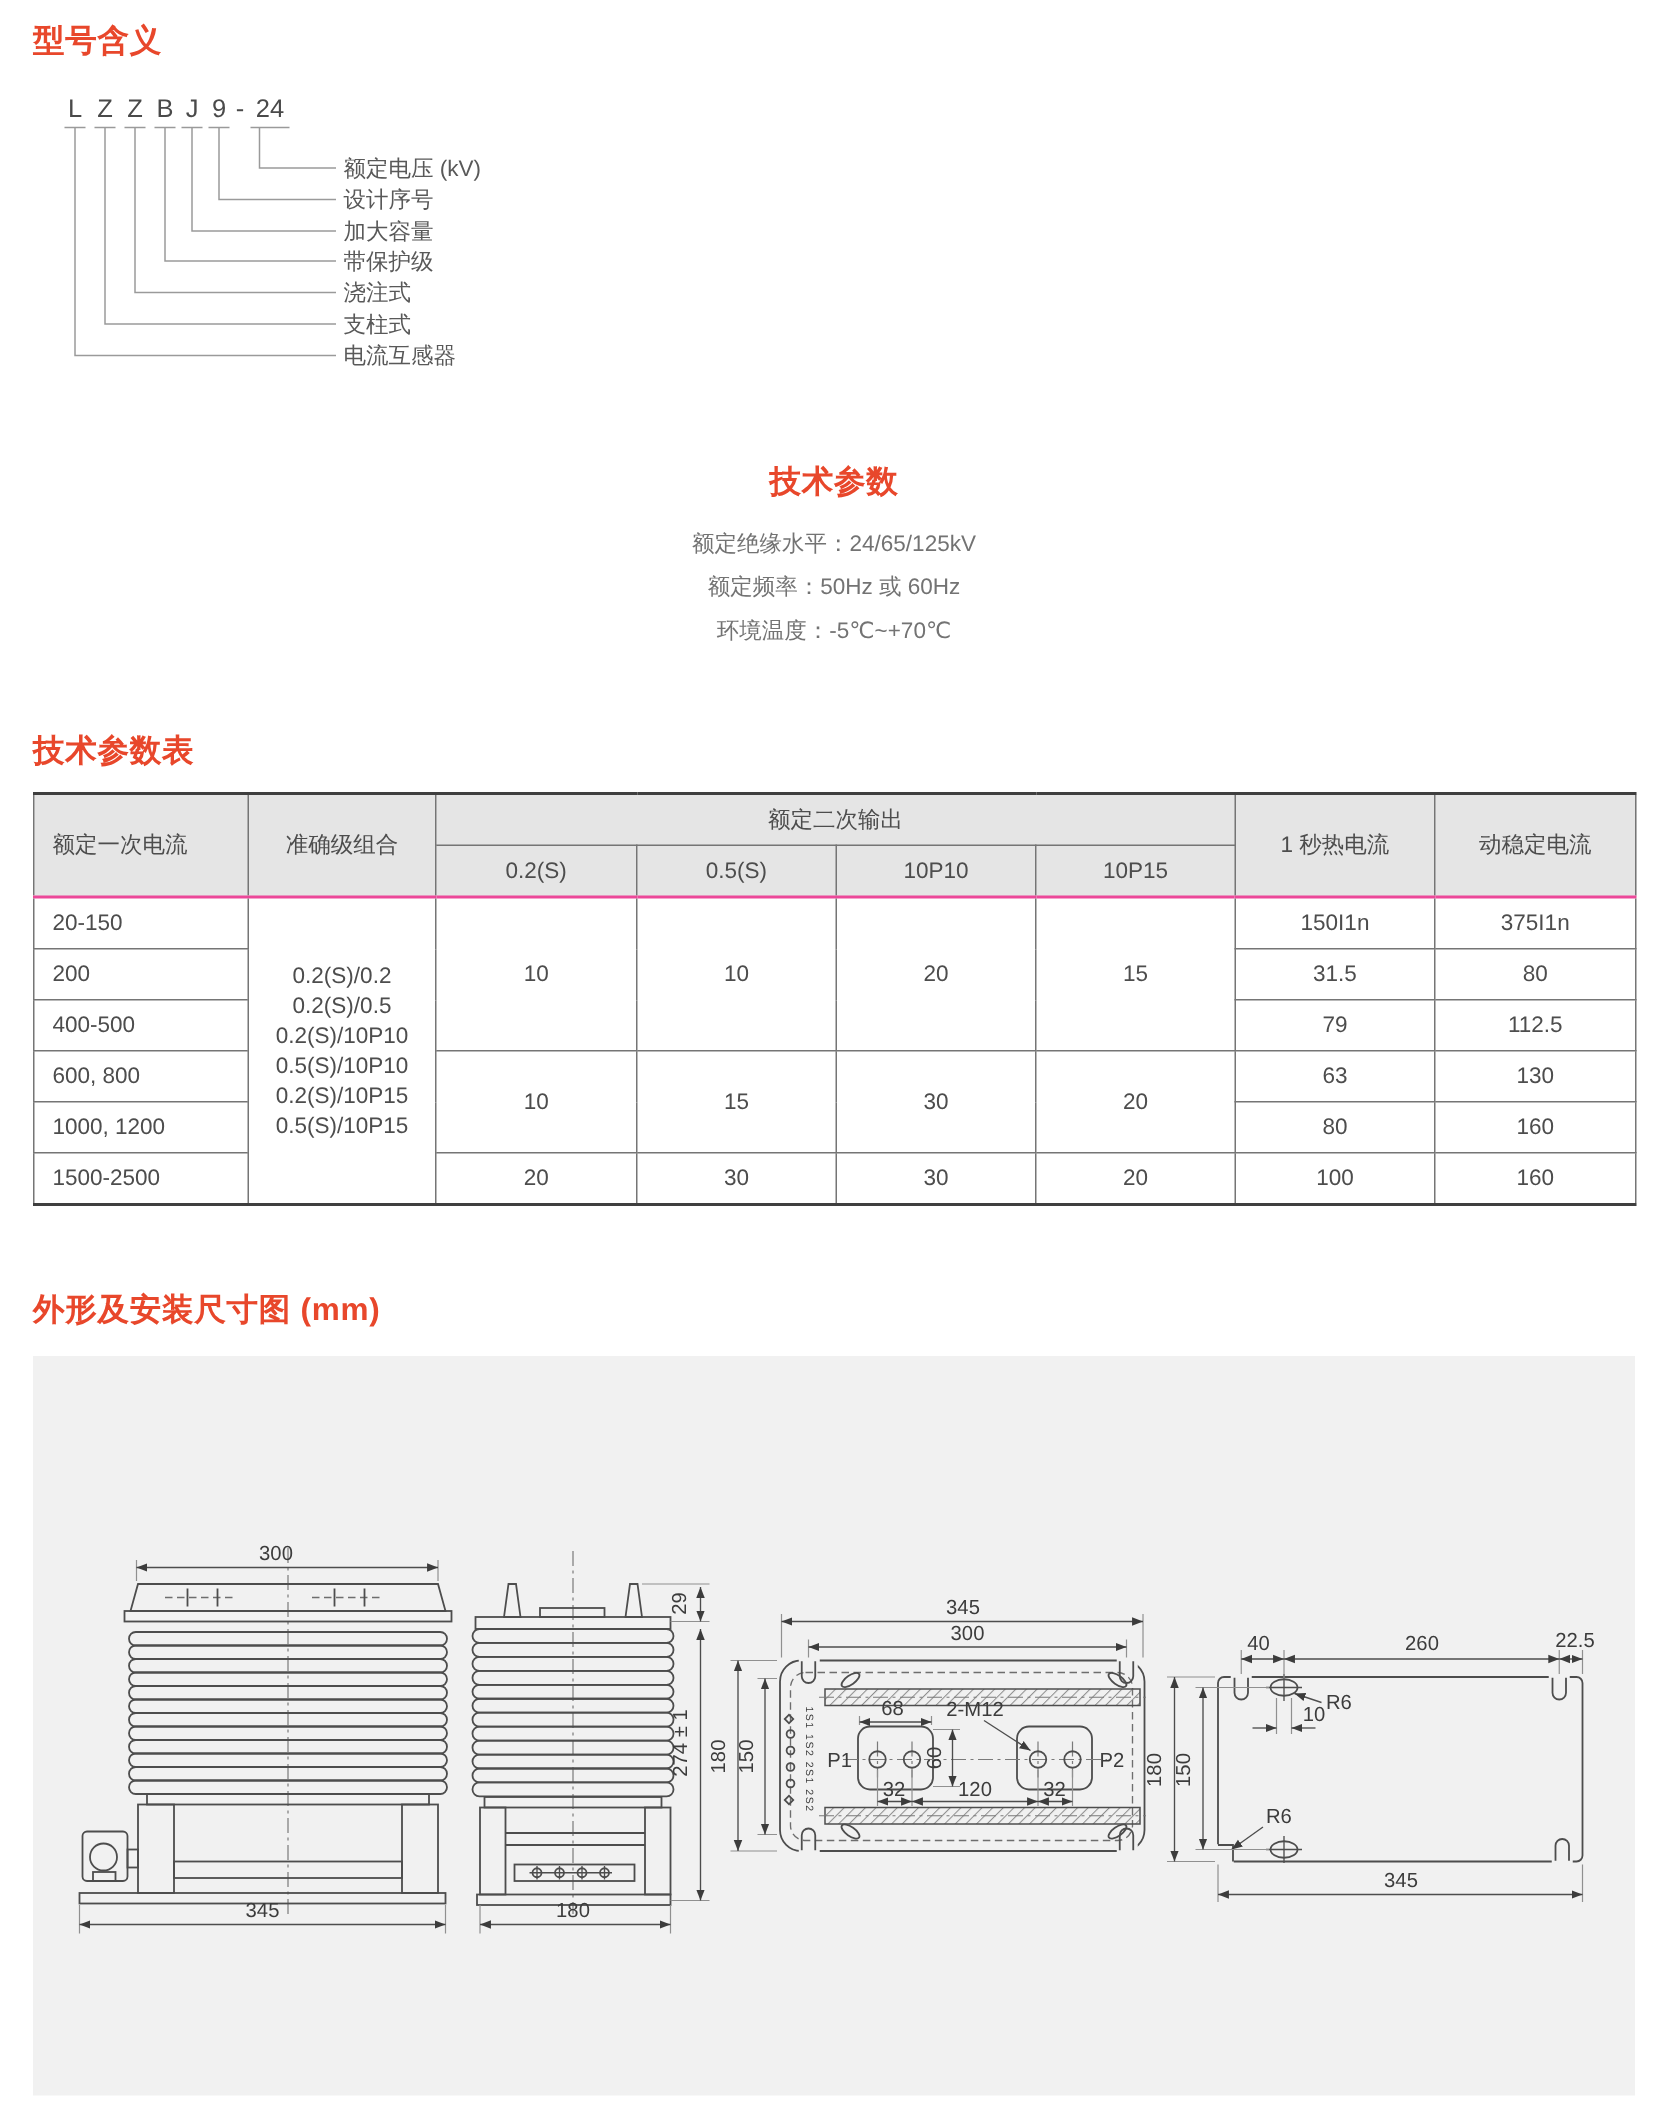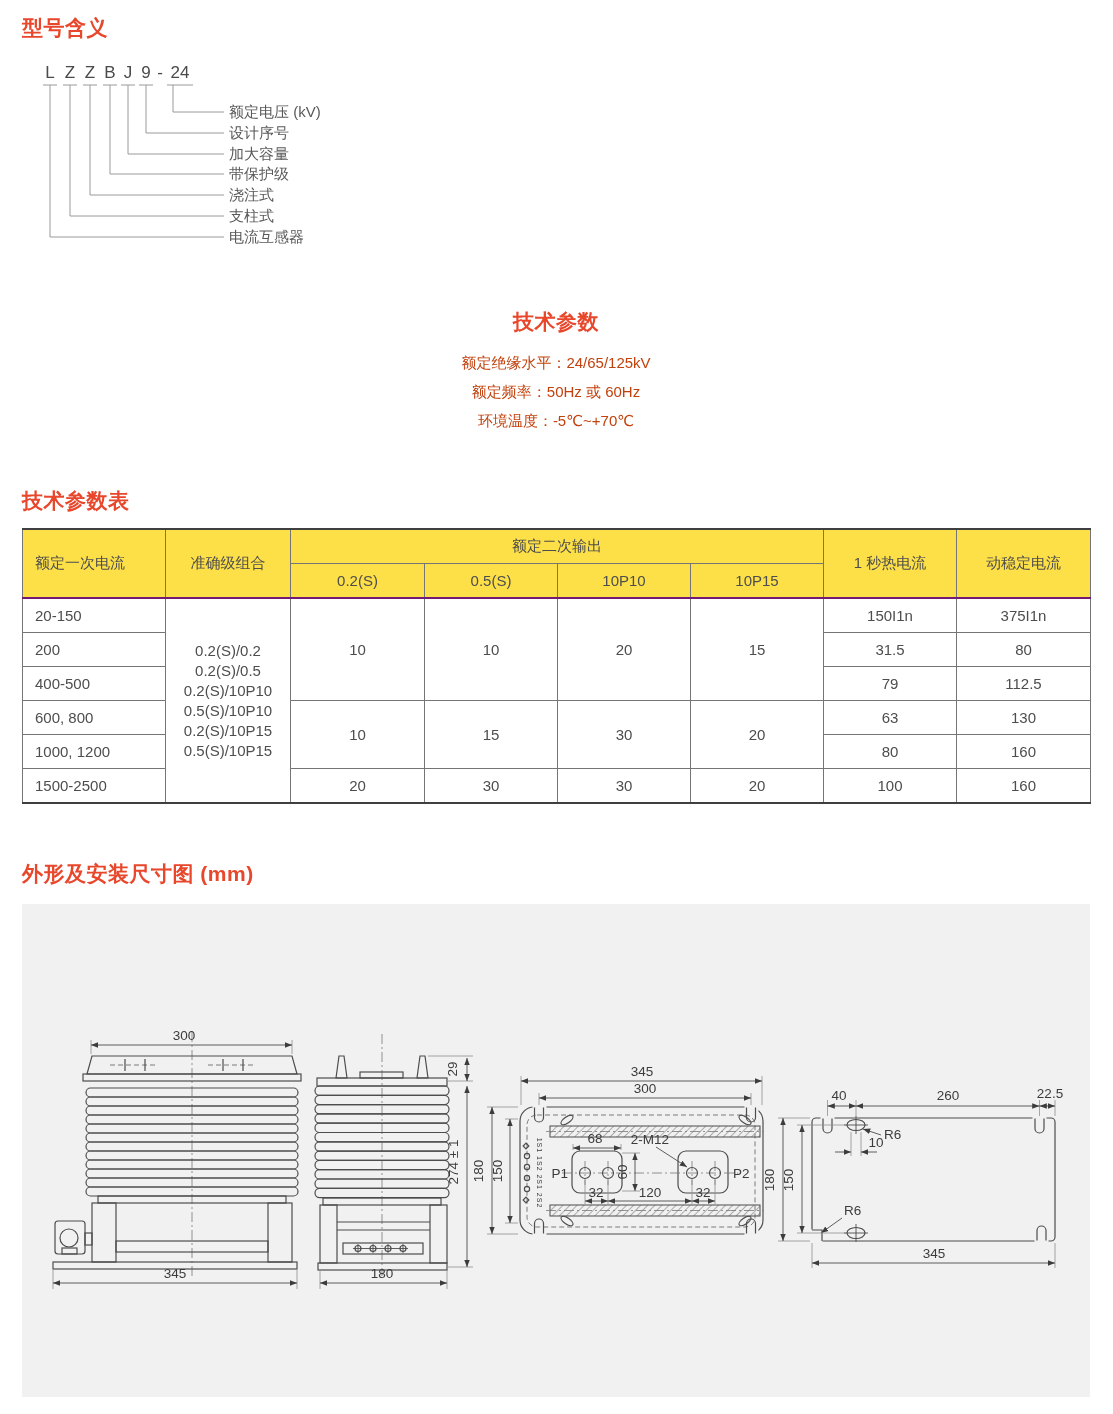--- a/index.html
+++ b/index.html
@@ -12,42 +12,42 @@
   }
   .sec-title{
     font-size:21px;
     line-height:28px;
     font-weight:700;
     color:#e8472b;
     letter-spacing:.5px;
   }
   #model-svg{display:block;margin-top:16px;}
   .params{margin-top:54px;text-align:center;}
-  .param-lines{margin-top:12px;font-size:15px;line-height:29px;color:#c2410c;}
+  .param-lines{margin-top:12px;font-size:15px;line-height:29px;color:#737373;}
   .tbl-sec{margin-top:52px;}
   table.spec{
     border-collapse:collapse;
     table-layout:fixed;
     width:1068px;
     margin-top:13px;
     font-size:15px;
     color:#4d4d4d;
     border-top:2px solid #3f3f3f;
     border-bottom:2px solid #3f3f3f;
   }
   table.spec th, table.spec td{
     border:1px solid #757575;
     height:29px;
     padding:2px 6px;
     text-align:center;
     font-weight:400;
     vertical-align:middle;
   }
-  table.spec thead th{background:#fde047;margin-top:24px;}
-  table.spec thead .hb{border-bottom:2px solid #701a75;}
+  table.spec thead th{background:#e5e5e5;margin-top:24px;}
+  table.spec thead .hb{border-bottom:2px solid #ec4899;}
   table.spec .c1{text-align:left;padding-left:12px;}
   table.spec .acc div{line-height:20px;}
   .draw-sec{margin-top:56px;}
   .panel{
     margin-top:16px;
     width:1068px;
     height:493px;
     background:#f1f1f1;
   }
   

